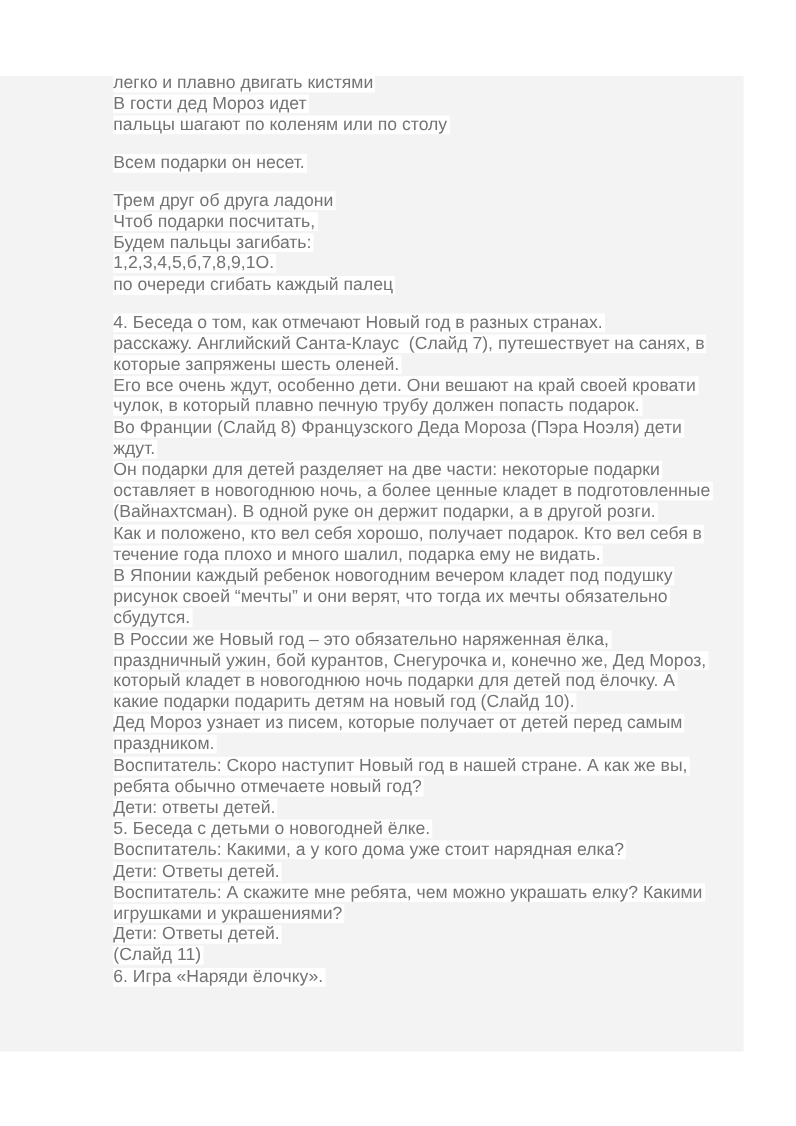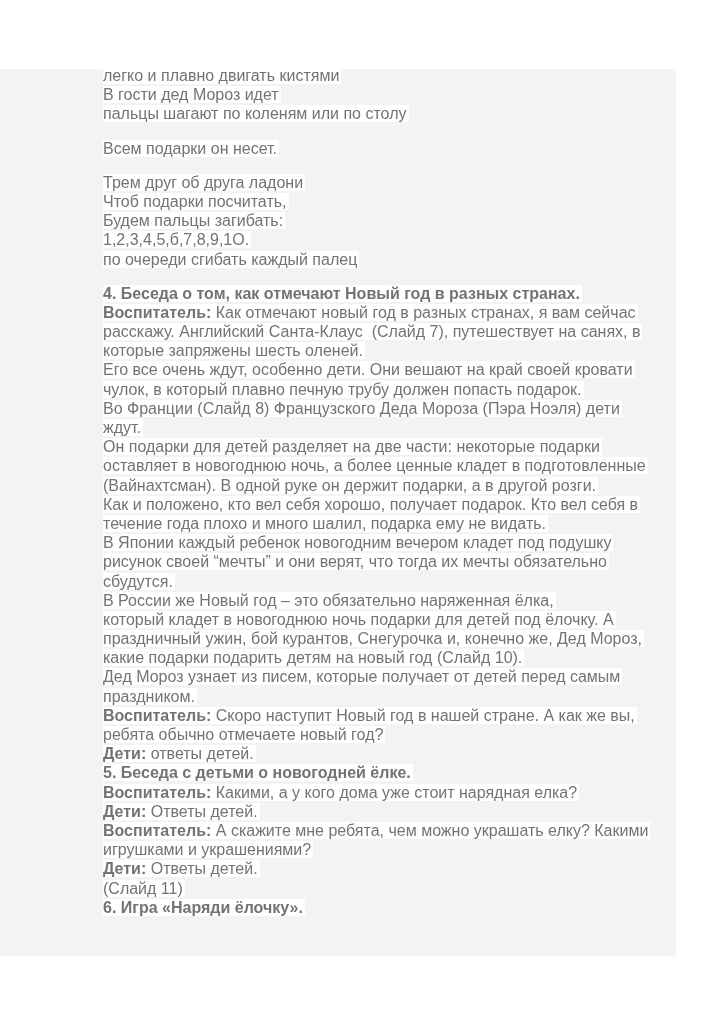--- a/index.html
+++ b/index.html
@@ -36,59 +36,58 @@
     white-space: pre;
   }
   .line.blank {
     height: 15px;
   }
   .hl {
     background: #ffffff;
     padding: 0 2px 0 0;
   }
   .b {
-    font-weight: bold;
+    font-weight: normal;
   }
 </style>
 </head>
 <body style="background: rgb(255, 255, 255);">
 
 <div class="page-block" style="background: rgb(243, 243, 243);"></div>
 <div class="content">
     <div class="line"><span class="hl"><span>легко и плавно двигать кистями</span></span></div>
     <div class="line"><span class="hl"><span>В гости дед Мороз идет</span></span></div>
     <div class="line"><span class="hl"><span>пальцы шагают по коленям или по столу</span></span></div>
     <div class="line blank"></div>
     <div class="line"><span class="hl"><span>Всем подарки он несет.</span></span></div>
     <div class="line blank"></div>
     <div class="line"><span class="hl"><span>Трем друг об друга ладони</span></span></div>
     <div class="line"><span class="hl"><span>Чтоб подарки посчитать,</span></span></div>
     <div class="line"><span class="hl"><span>Будем пальцы загибать:</span></span></div>
     <div class="line"><span class="hl"><span>1,2,3,4,5,б,7,8,9,1О.</span></span></div>
     <div class="line"><span class="hl"><span>по очереди сгибать каждый палец</span></span></div>
     <div class="line blank"></div>
     <div class="line"><span class="hl"><span class="b">4. Беседа о том, как отмечают Новый год в разных странах.</span></span></div>
-    <div class="line"><span class="hl"><span class="b">Воспитатель:</span><span> Как отмечают новый год в разных странах, я вам сейчас</span></span></div>
     <div class="line"><span class="hl"><span>расскажу. Английский Санта-Клаус  (Слайд 7), путешествует на санях, в</span></span></div>
     <div class="line"><span class="hl"><span>которые запряжены шесть оленей.</span></span></div>
     <div class="line"><span class="hl"><span>Его все очень ждут, особенно дети. Они вешают на край своей кровати</span></span></div>
     <div class="line"><span class="hl"><span>чулок, в который плавно печную трубу должен попасть подарок.</span></span></div>
     <div class="line"><span class="hl"><span>Во Франции (Слайд 8) Французского Деда Мороза (Пэра Ноэля) дети</span></span></div>
     <div class="line"><span class="hl"><span>ждут.</span></span></div>
     <div class="line"><span class="hl"><span>Он подарки для детей разделяет на две части: некоторые подарки</span></span></div>
     <div class="line"><span class="hl"><span>оставляет в новогоднюю ночь, а более ценные кладет в подготовленные</span></span></div>
     <div class="line"><span class="hl"><span>(Вайнахтсман). В одной руке он держит подарки, а в другой розги.</span></span></div>
     <div class="line"><span class="hl"><span>Как и положено, кто вел себя хорошо, получает подарок. Кто вел себя в</span></span></div>
     <div class="line"><span class="hl"><span>течение года плохо и много шалил, подарка ему не видать.</span></span></div>
     <div class="line"><span class="hl"><span>В Японии каждый ребенок новогодним вечером кладет под подушку</span></span></div>
     <div class="line"><span class="hl"><span>рисунок своей “мечты” и они верят, что тогда их мечты обязательно</span></span></div>
     <div class="line"><span class="hl"><span>сбудутся.</span></span></div>
     <div class="line"><span class="hl"><span>В России же Новый год – это обязательно наряженная ёлка,</span></span></div>
+    <div class="line"><span class="hl"><span>праздничный ужин, бой курантов, Снегурочка и, конечно же, Дед Мороз,</span></span></div>
     <div class="line"><span class="hl"><span>который кладет в новогоднюю ночь подарки для детей под ёлочку. А</span></span></div>
-    <div class="line"><span class="hl"><span>праздничный ужин, бой курантов, Снегурочка и, конечно же, Дед Мороз,</span></span></div>
     <div class="line"><span class="hl"><span>какие подарки подарить детям на новый год (Слайд 10).</span></span></div>
     <div class="line"><span class="hl"><span>Дед Мороз узнает из писем, которые получает от детей перед самым</span></span></div>
     <div class="line"><span class="hl"><span>праздником.</span></span></div>
     <div class="line"><span class="hl"><span class="b">Воспитатель:</span><span> Скоро наступит Новый год в нашей стране. А как же вы,</span></span></div>
     <div class="line"><span class="hl"><span>ребята обычно отмечаете новый год?</span></span></div>
     <div class="line"><span class="hl"><span class="b">Дети:</span><span> ответы детей.</span></span></div>
     <div class="line"><span class="hl"><span class="b">5. Беседа с детьми о новогодней ёлке.</span></span></div>
     <div class="line"><span class="hl"><span class="b">Воспитатель:</span><span> Какими, а у кого дома уже стоит нарядная елка?</span></span></div>
     <div class="line"><span class="hl"><span class="b">Дети:</span><span> Ответы детей.</span></span></div>
     <div class="line"><span class="hl"><span class="b">Воспитатель:</span><span> А скажите мне ребята, чем можно украшать елку? Какими</span></span></div>

